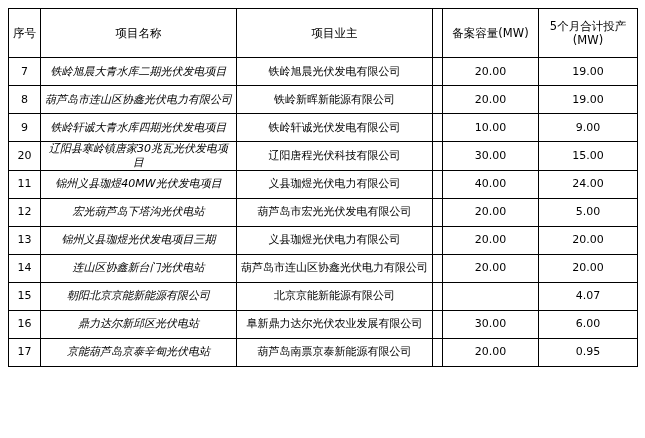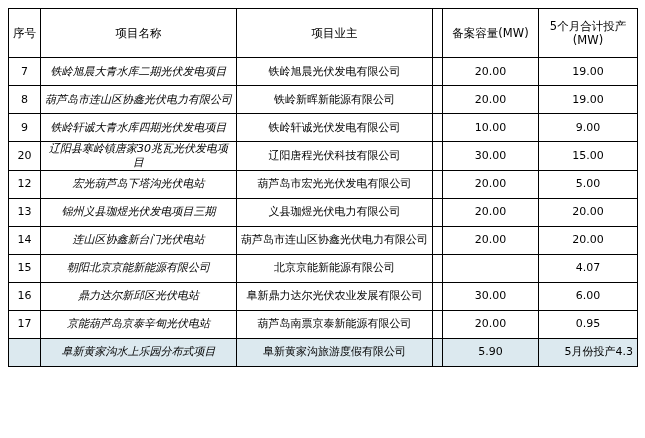--- a/index.html
+++ b/index.html
@@ -115,20 +115,28 @@
       </tr>
       <tr>
         <td class="idx">20</td>
         <td class="name">辽阳县寒岭镇唐家30兆瓦光伏发电项目</td>
         <td class="owner">辽阳唐程光伏科技有限公司</td>
         <td class="thin"></td>
         <td class="num">30.00</td>
         <td class="num">15.00</td>
       </tr>
       <tr>
+        <td class="idx">11</td>
+        <td class="name">锦州义县珈煜40MW光伏发电项目</td>
+        <td class="owner">义县珈煜光伏电力有限公司</td>
+        <td class="thin"></td>
+        <td class="num">40.00</td>
+        <td class="num">24.00</td>
+      </tr>
+      <tr>
         <td class="idx">12</td>
         <td class="name">宏光葫芦岛下塔沟光伏电站</td>
         <td class="owner">葫芦岛市宏光光伏发电有限公司</td>
         <td class="thin"></td>
         <td class="num">20.00</td>
         <td class="num">5.00</td>
       </tr>
       <tr>
         <td class="idx">13</td>
         <td class="name">锦州义县珈煜光伏发电项目三期</td>
@@ -162,23 +170,15 @@
         <td class="num">6.00</td>
       </tr>
       <tr>
         <td class="idx">17</td>
         <td class="name">京能葫芦岛京泰辛甸光伏电站</td>
         <td class="owner">葫芦岛南票京泰新能源有限公司</td>
         <td class="thin"></td>
         <td class="num">20.00</td>
         <td class="num">0.95</td>
       </tr>
-      <tr class="highlight">
-        <td class="idx"></td>
-        <td class="name">阜新黄家沟水上乐园分布式项目</td>
-        <td class="owner">阜新黄家沟旅游度假有限公司</td>
-        <td class="thin"></td>
-        <td class="num">5.90</td>
-        <td class="note nowrap">5月份投产4.3</td>
-      </tr>
     </tbody>
   </table>
 </div>
 
 </body></html>

